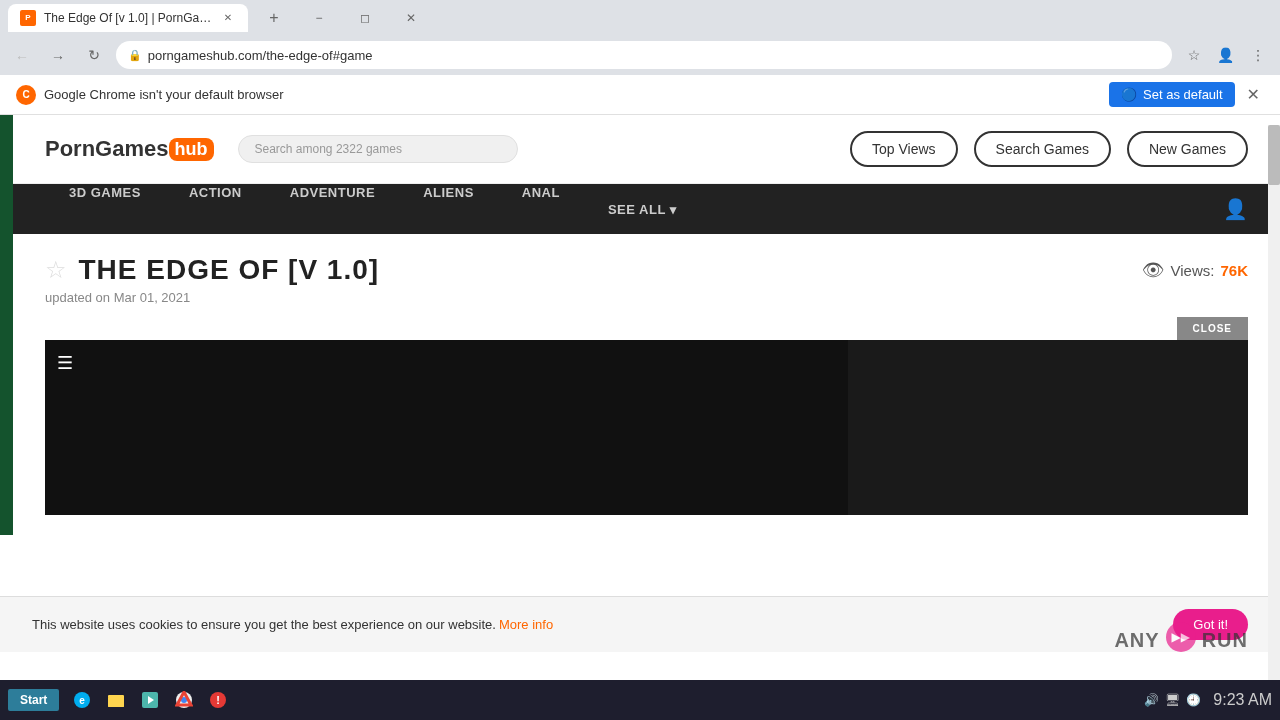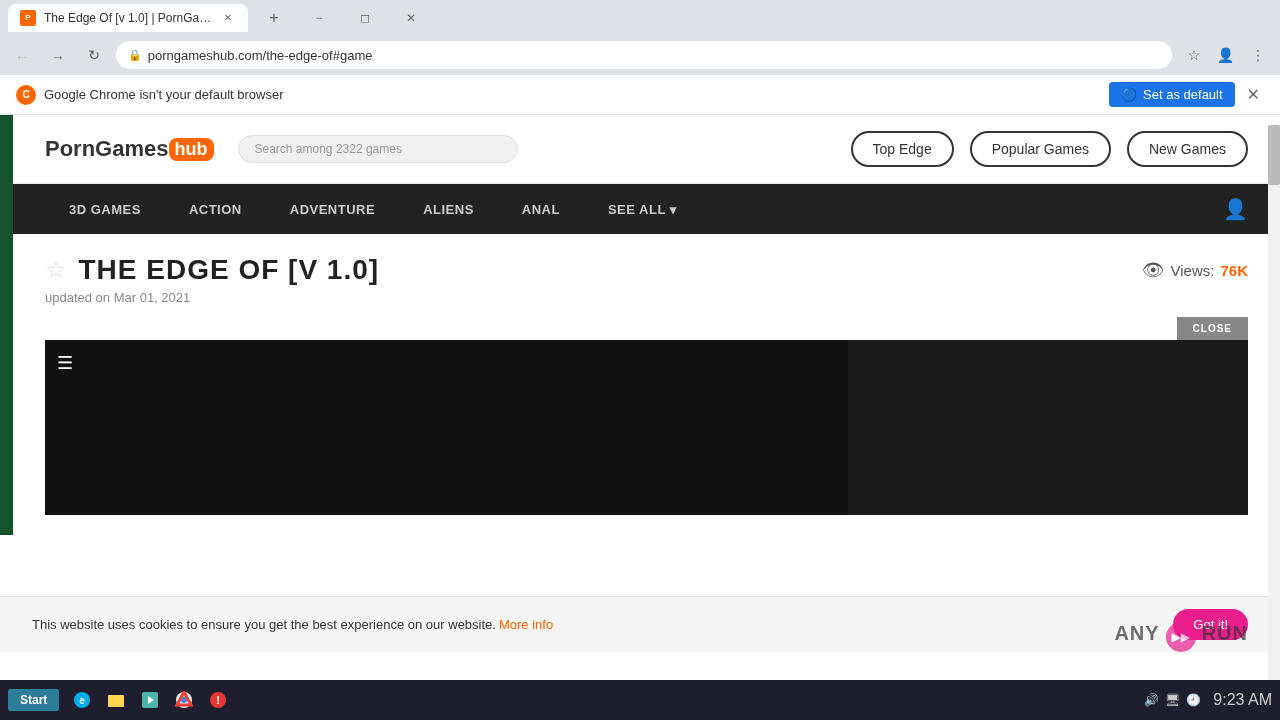--- a/index.html
+++ b/index.html
@@ -192,21 +192,20 @@
       height: 50px;
       gap: 0;
     }
     .cat-item {
       color: #ccc;
       font-size: 13px;
       font-weight: 600;
       padding: 0 24px;
       height: 48px;
       display: flex;
-      align-items: center;
       cursor: pointer;
       letter-spacing: 0.5px;
       text-transform: uppercase;
     }
     .cat-see-all {
       color: #ccc;
       font-size: 13px;
       font-weight: 600;
       padding: 0 24px;
       height: 50px;
@@ -332,21 +331,21 @@
       cursor: pointer;
       font-weight: 500;
     }
 
     
     .anyrun-watermark {
       position: absolute;
       bottom: 68px;
       right: 32px;
       display: flex;
-      align-items: flex-start;
+      align-items: flex-end;
       gap: 6px;
       opacity: 0.7;
     }
     .anyrun-text {
       font-size: 20px;
       font-weight: bold;
       color: #333;
       letter-spacing: 1px;
     }
     .anyrun-icon {
@@ -471,24 +470,24 @@
     <div class="site-header">
       <div class="logo">
         <span class="logo-porn">PornGames</span>
         <span class="logo-hub">hub</span>
       </div>
       <div class="search-bar">
         <span>Search among 2322 games</span>
       </div>
       <div class="header-nav">
         <button class="header-nav-btn">
-          <span>Top Edge</span>
+          <span>Top Views</span>
         </button>
         <button class="header-nav-btn">
-          <span>Popular Games</span>
+          <span>Search Games</span>
         </button>
         <button class="header-nav-btn">
           <span>New Games</span>
         </button>
       </div>
     </div>
 
     <div class="category-nav">
       <div class="cat-item">
         <span>3D GAMES</span>

